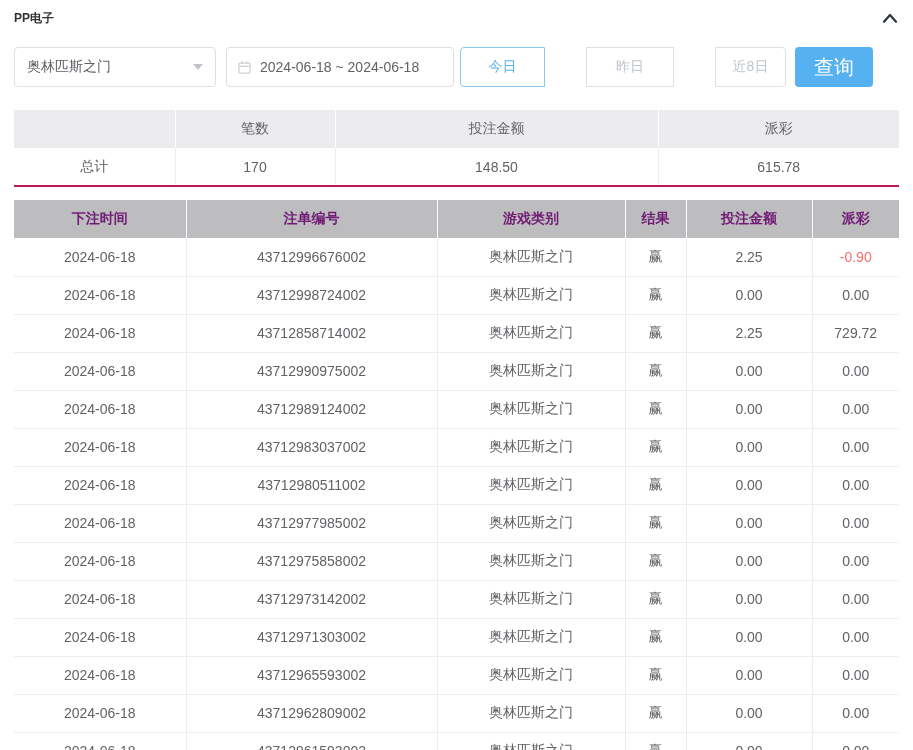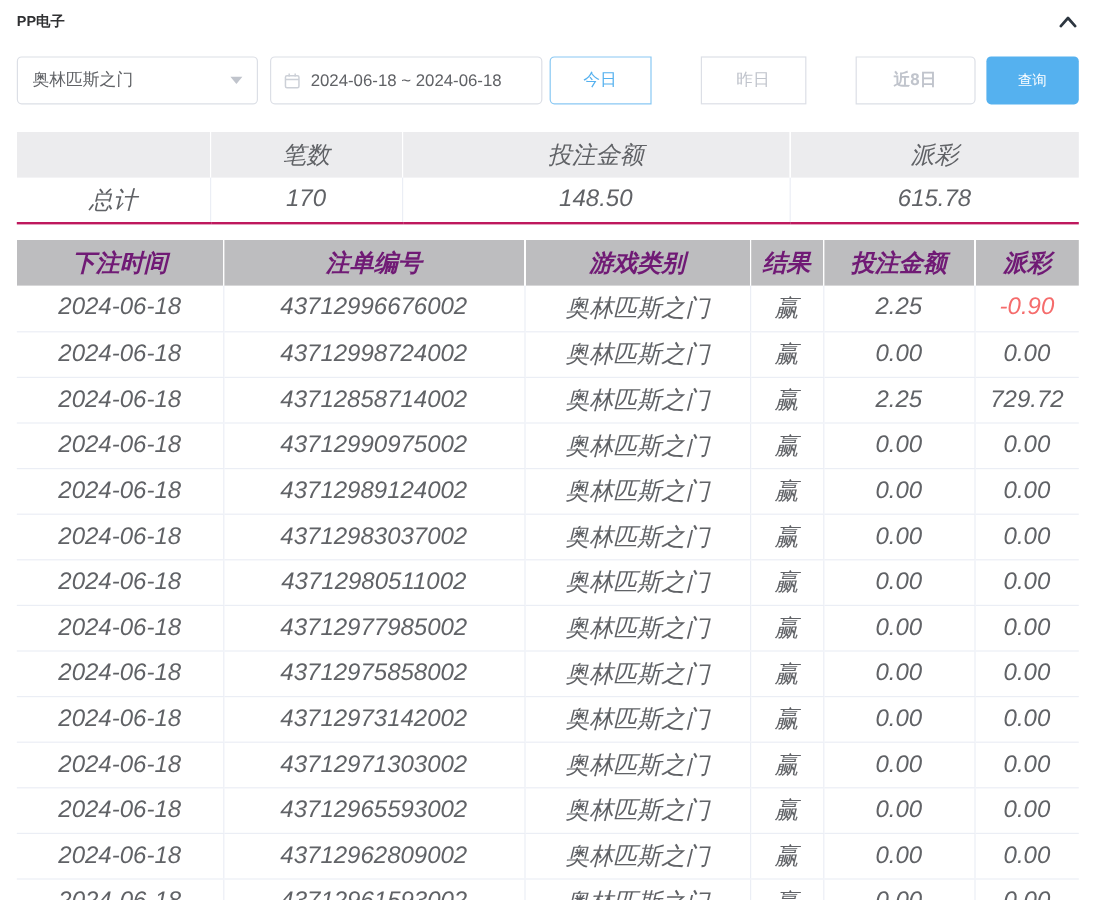--- a/index.html
+++ b/index.html
@@ -39,29 +39,29 @@
   }
   .btn-group { display: flex; margin-left: 6px; gap: 42px; }
   .qbtn {
     height: 40px; background: #fff; border: 1px solid #dcdfe6;
     font-size: 14px; color: #c0c4cc; cursor: pointer; margin-left: -1px;
     font-family: inherit;
   }
   .qbtn:first-child { border-radius: 4px 0 0 4px; margin-left: 0; }
   .qbtn:last-child { border-radius: 0 4px 4px 0; }
   .qbtn.active { color: #55b1ef; border-color: #89c8f3; position: relative; z-index: 1; }
-  .qbtn.w1 { width: 85px; } .qbtn.w2 { width: 88px; } .qbtn.w3 { width: 100px; font-weight: bold; }
+  .qbtn.w1 { width: 85px; } .qbtn.w2 { width: 88px; } .qbtn.w3 { width: 71px; }
   .primary-btn {
     width: 78px; height: 40px; margin-left: 9px;
     background: #55b1ef; color: #fff; border: none; border-radius: 4px;
-    font-size: 12px; cursor: pointer; font-family: inherit;
-  }
-
-  
-  table { border-collapse: collapse; table-layout: fixed; width: 885px; font-size: 20px; font-style: italic; }
+    font-size: 20px; cursor: pointer; font-family: inherit;
+  }
+
+  
+  table { border-collapse: collapse; table-layout: fixed; width: 885px; font-size: 14px; }
   td, th { text-align: center; height: 38px; font-weight: normal; overflow: hidden; white-space: nowrap; }
 
   
   .summary-table { margin-top: 23px; }
   .summary-table th {
     background: #ececee; color: #606266;
     border-left: 1px solid #fff;
   }
   .summary-table th:first-child { border-left: none; }
   .summary-table td {

